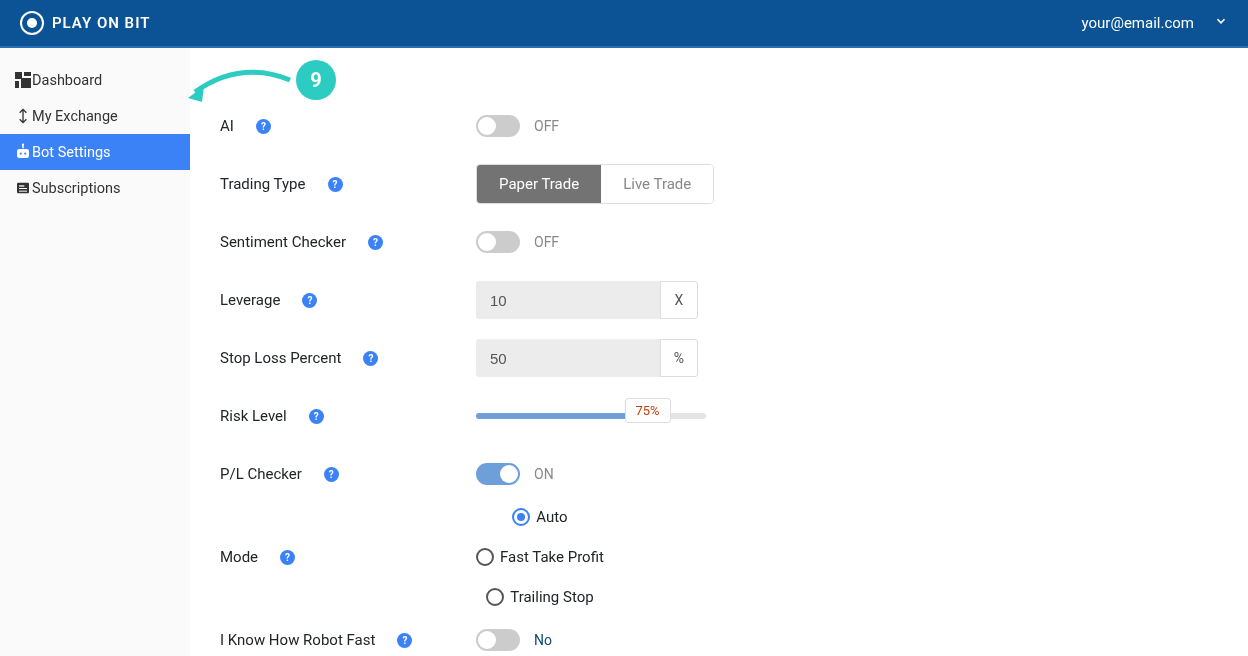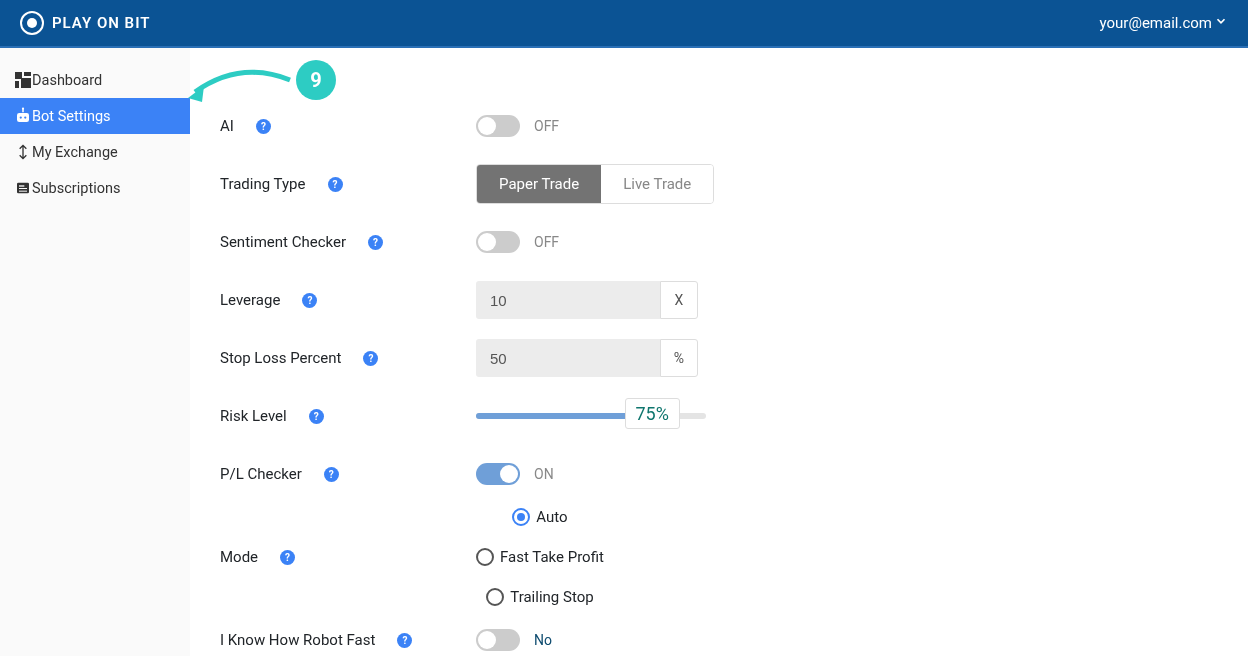--- a/index.html
+++ b/index.html
@@ -1,21 +1,21 @@
 <!DOCTYPE html>
 <html><head>
 <meta charset="utf-8">
 <style>
 * { box-sizing: border-box; margin: 0; padding: 0; }
 body { font-family: -apple-system, BlinkMacSystemFont, "Segoe UI", Roboto, sans-serif; font-size: 14px; color: #212529; background: #fff; }
 .header { background: #0b5394; height: 48px; display: flex; align-items: center; justify-content: space-between; padding: 0 20px; border-bottom: 2px solid #2a6fb5; }
 .logo { display: flex; align-items: center; gap: 8px; color: #fff; font-weight: 600; letter-spacing: 1px; font-size: 15px; }
 .logo-icon { width: 24px; height: 24px; border: 2px solid #fff; border-radius: 50%; display: flex; align-items: center; justify-content: center; }
 .logo-icon-inner { width: 10px; height: 10px; background: #fff; border-radius: 50%; position: relative; }
-.user-menu { color: #fff; font-size: 15px; cursor: pointer; display: flex; align-items: center; gap: 2px; }
+.user-menu { color: #fff; font-size: 15px; cursor: pointer; display: flex; align-items: center; gap: 20px; }
 .chevron-down { display: inline-block; }
 .layout { display: flex; }
 .sidebar { width: 190px; background: #fafafa; padding-top: 14px; min-height: 608px; }
 .sidebar-item { display: flex; align-items: center; padding: 9px 14px; color: #333; cursor: pointer; font-size: 14.5px; }
 .sidebar-item.active { background: #3b82f6; color: #fff; }
 .sidebar-icon { width: 18px; height: 18px; display: inline-flex; align-items: center; justify-content: center; }
 .main { flex: 1; padding: 18px 30px 30px 30px; position: relative; }
 .annotation { position: absolute; top: 2px; left: -10px; display: flex; align-items: center; }
 .arrow-svg { display: block; }
 .badge-9 { width: 40px; height: 40px; background: #2dccc3; border-radius: 50%; color: #fff; display: flex; align-items: center; justify-content: center; font-weight: 700; font-size: 20px; margin-left: -4px; }
@@ -29,21 +29,21 @@
 .toggle-label { margin-left: 14px; color: #888; font-size: 14px; }
 .seg-group { display: flex; border: 1px solid #ddd; border-radius: 4px; overflow: hidden; }
 .seg-btn { padding: 10px 22px; font-size: 15px; cursor: pointer; color: #888; background: #fff; }
 .seg-btn.active { background: #737373; color: #fff; }
 .input-group { display: flex; }
 .text-input { width: 184px; height: 38px; background: #ececec; border: none; padding: 0 14px; font-size: 15px; color: #555; border-radius: 3px 0 0 3px; }
 .input-addon { width: 38px; height: 38px; border: 1px solid #ddd; background: #fff; display: flex; align-items: center; justify-content: center; color: #555; border-radius: 0 3px 3px 0; font-size: 14px; }
 .slider-wrap { position: relative; width: 230px; height: 24px; display: flex; align-items: center; }
 .slider-track { height: 6px; background: #e4e4e4; width: 100%; border-radius: 3px; position: relative; }
 .slider-fill { height: 6px; background: #6f9fd8; border-radius: 3px; position: absolute; top: 0; left: 0; width: 75%; }
-.slider-bubble { position: absolute; left: calc(75% - 24px); top: -6px; background: #fff; border: 1px solid #ddd; border-radius: 3px; padding: 4px 10px; font-size: 18px; color: #0f766e; }
+.slider-bubble { position: absolute; left: calc(75% - 24px); top: -6px; background: #fff; border: 1px solid #ddd; border-radius: 3px; padding: 4px 10px; font-size: 13px; color: #c2410c; }
 .radio-group { display: flex; gap: 22px; align-items: center; flex-direction: column; }
 .radio-item { display: flex; align-items: center; gap: 6px; cursor: pointer; font-size: 15px; }
 .radio-circle { width: 18px; height: 18px; border: 2px solid #555; border-radius: 50%; display: flex; align-items: center; justify-content: center; }
 .radio-item.selected .radio-circle { border-color: #3b82f6; }
 .radio-dot { width: 8px; height: 8px; background: #3b82f6; border-radius: 50%; display: none; }
 .radio-item.selected .radio-dot { display: block; }
 .btn-row { display: flex; gap: 12px; margin-top: 22px; }
 .btn { padding: 10px 18px; border-radius: 4px; font-size: 15px; cursor: pointer; border: 1px solid transparent; }
 .btn-save { background: #86d9a8; color: #fff; }
 .btn-reset { background: #fff; border: 1px solid #ddd; color: #666; }
@@ -74,39 +74,39 @@
       <span class="sidebar-icon">
         <svg width="16" height="16" viewBox="0 0 16 16" fill="#333">
             <rect x="0" y="0" width="7" height="7"></rect>
             <rect x="9" y="0" width="7" height="4"></rect>
             <rect x="0" y="9" width="4" height="7"></rect>
             <rect x="6" y="6" width="10" height="10"></rect>
           </svg>
       </span>
       <span>Dashboard</span>
     </div>
+    <div class="sidebar-item">
+      <span class="sidebar-icon">
+        <svg width="16" height="16" viewBox="0 0 24 24" fill="none" stroke="#333" stroke-width="2">
+            <path d="M7 7l5-5 5 5M12 2v10M17 17l-5 5-5-5M12 22V12"></path>
+          </svg>
+      </span>
+      <span>My Exchange</span>
+    </div>
     <div class="sidebar-item active">
       <span class="sidebar-icon">
         <svg width="18" height="18" viewBox="0 0 24 24" fill="#fff">
             <rect x="4" y="8" width="16" height="12" rx="3"></rect>
             <circle cx="9" cy="14" r="1.5" fill="#3b82f6"></circle>
             <circle cx="15" cy="14" r="1.5" fill="#3b82f6"></circle>
             <rect x="11" y="2" width="2" height="5"></rect>
             <circle cx="12" cy="2" r="1.5"></circle>
           </svg>
       </span>
       <span>Bot Settings</span>
-    </div>
-    <div class="sidebar-item">
-      <span class="sidebar-icon">
-        <svg width="16" height="16" viewBox="0 0 24 24" fill="none" stroke="#333" stroke-width="2">
-            <path d="M7 7l5-5 5 5M12 2v10M17 17l-5 5-5-5M12 22V12"></path>
-          </svg>
-      </span>
-      <span>My Exchange</span>
     </div>
     <div class="sidebar-item">
       <span class="sidebar-icon">
         <svg width="16" height="16" viewBox="0 0 24 24" fill="#333">
             <rect x="3" y="4" width="18" height="16" rx="2"></rect>
             <rect x="6" y="8" width="8" height="2" fill="#fafafa"></rect>
             <rect x="6" y="12" width="12" height="1.5" fill="#fafafa"></rect>
             <rect x="6" y="16" width="12" height="1.5" fill="#fafafa"></rect>
           </svg>
       </span>

